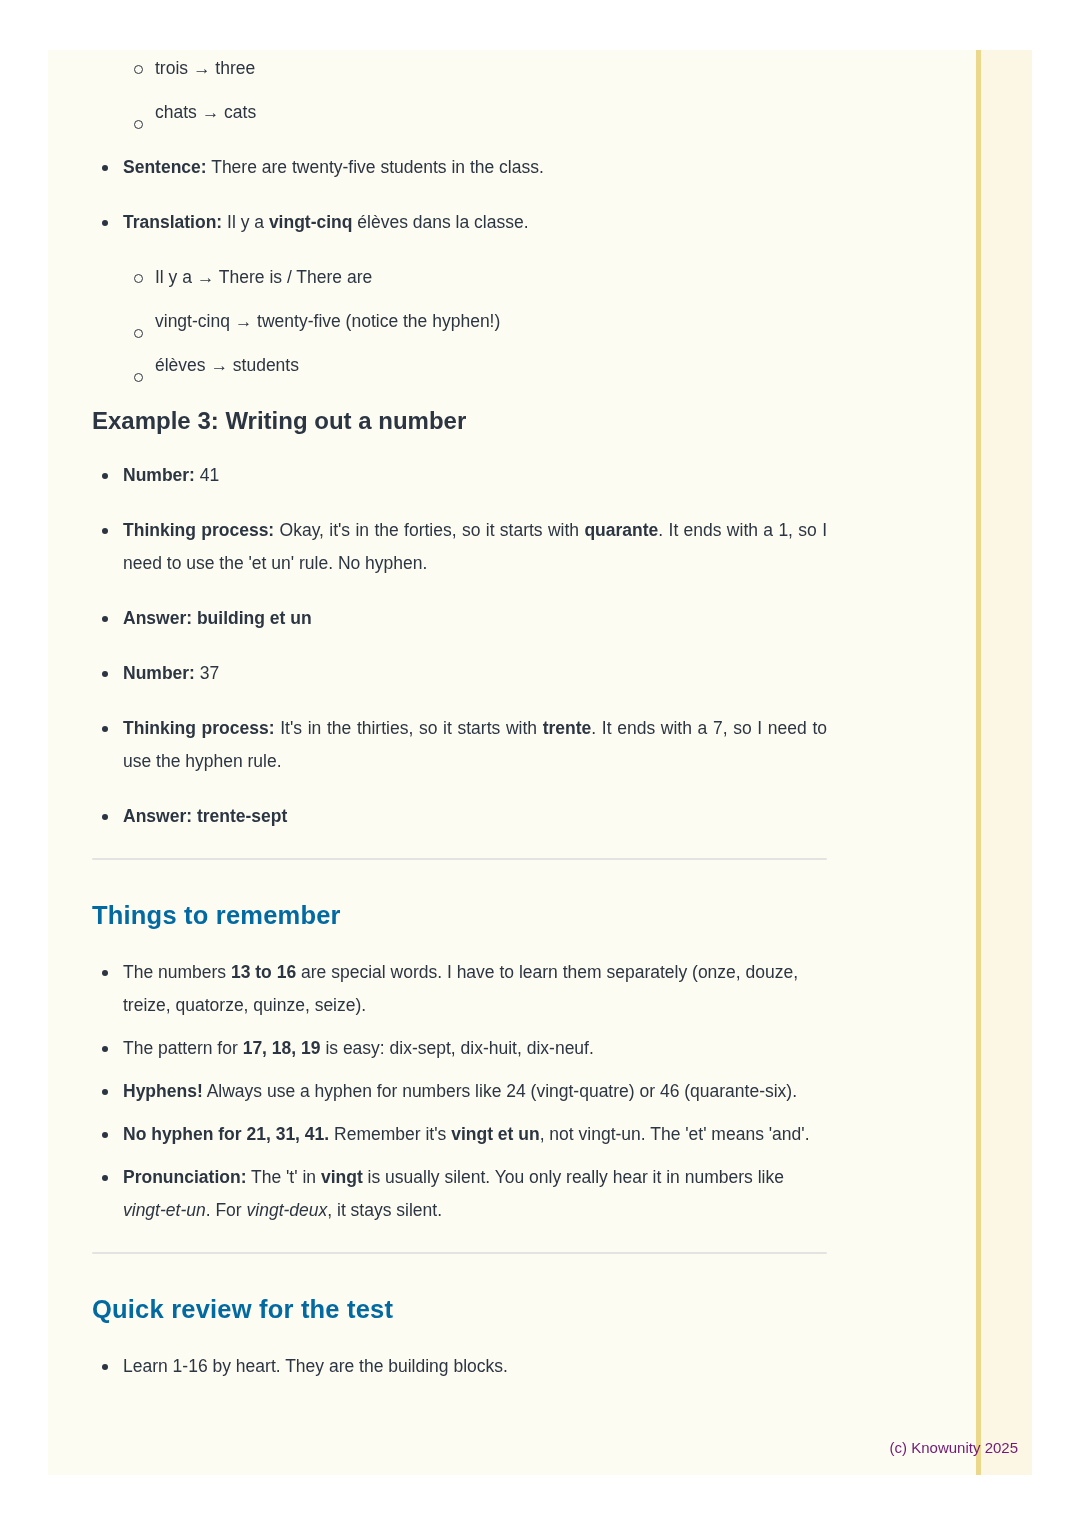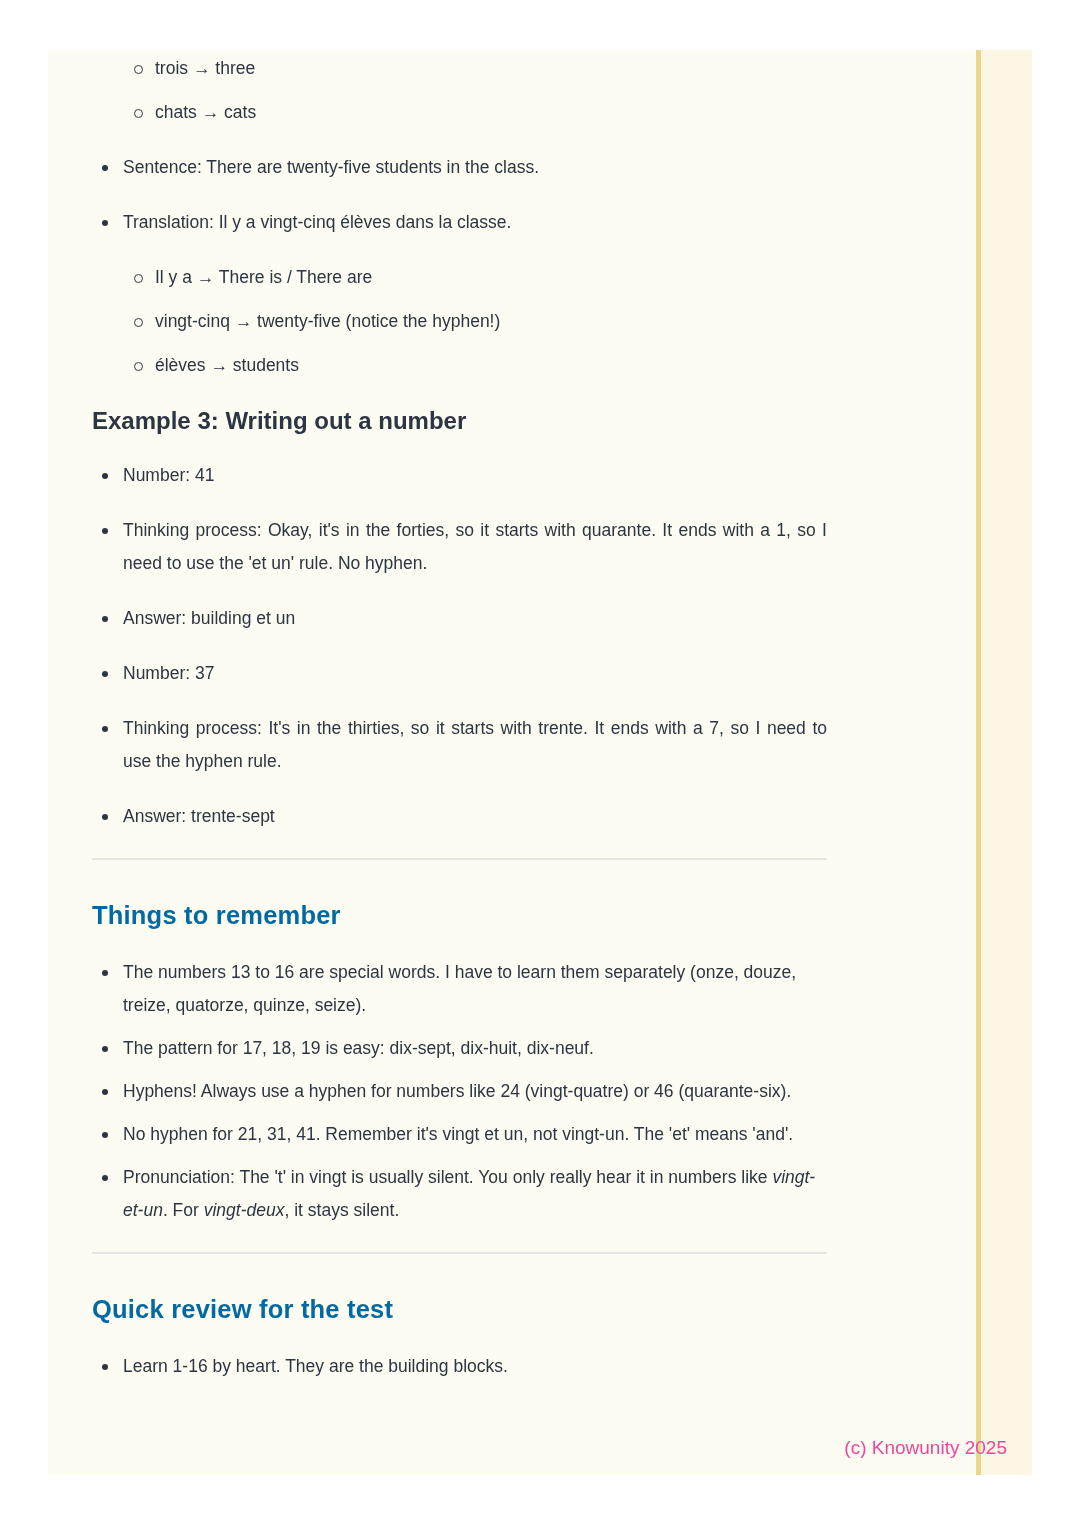--- a/index.html
+++ b/index.html
@@ -29,55 +29,55 @@
     padding: 2px 149px 0 44px;
     width: 928px;
     color: #2c3542;
     font-size: 17.5px;
     line-height: 33px;
   }
   .blk { margin-bottom: 22px; }
   .blk.tight { margin-bottom: 10px; }
   .row { display: flex; align-items: flex-start; }
   .sub { padding-left: 33px; }
-  .sub + .sub { margin-top: -11px; }
+  .sub + .sub { margin-top: -11px; align-items: flex-end; }
   .marker-box { flex: none; }
   .marker-box.lvl1 { width: 31px; }
   .marker-box.lvl2 { width: 30px; }
   .dot {
     display: block; width: 6px; height: 6px;
     margin: 14px 0 0 10px;
     background: #2c3542; border-radius: 50%;
   }
   .circle {
     display: block; width: 7px; height: 7px;
     margin: 12.5px 0 0 9px;
     border: 1.5px solid #2c3542; border-radius: 50%;
     background: transparent;
   }
   .txt { flex: 1 1 auto; margin: 0; }
   .justify .txt { text-align: justify; }
-  .b { font-weight: normal; }
+  .b { font-weight: bold; }
   .i { font-style: italic; }
   .h3 {
     font-size: 24px; font-weight: bold; line-height: 33px;
   }
   .h2 {
     font-size: 25.5px; font-weight: bold; line-height: 38px;
     color: #0369a1;
     letter-spacing: 0.2px;
   }
   .hr {
     height: 2px; background: #e3e3e2; border-radius: 1px;
     margin: 25px 0 36px 0;
   }
   .watermark {
-    position: absolute; top: 1440px; right: 73px;
-    font-size: 19px; line-height: 16px;
-    color: #ec4899;
+    position: absolute; top: 1440px; right: 62px;
+    font-size: 15px; line-height: 16px;
+    color: #701a75;
     z-index: 5;
   }
 </style>
 </head>
 <body>
 
 <div class="page-main">
   <div class="content" id="content">
       <div class="blk row sub">
         <span class="marker-box lvl2">

